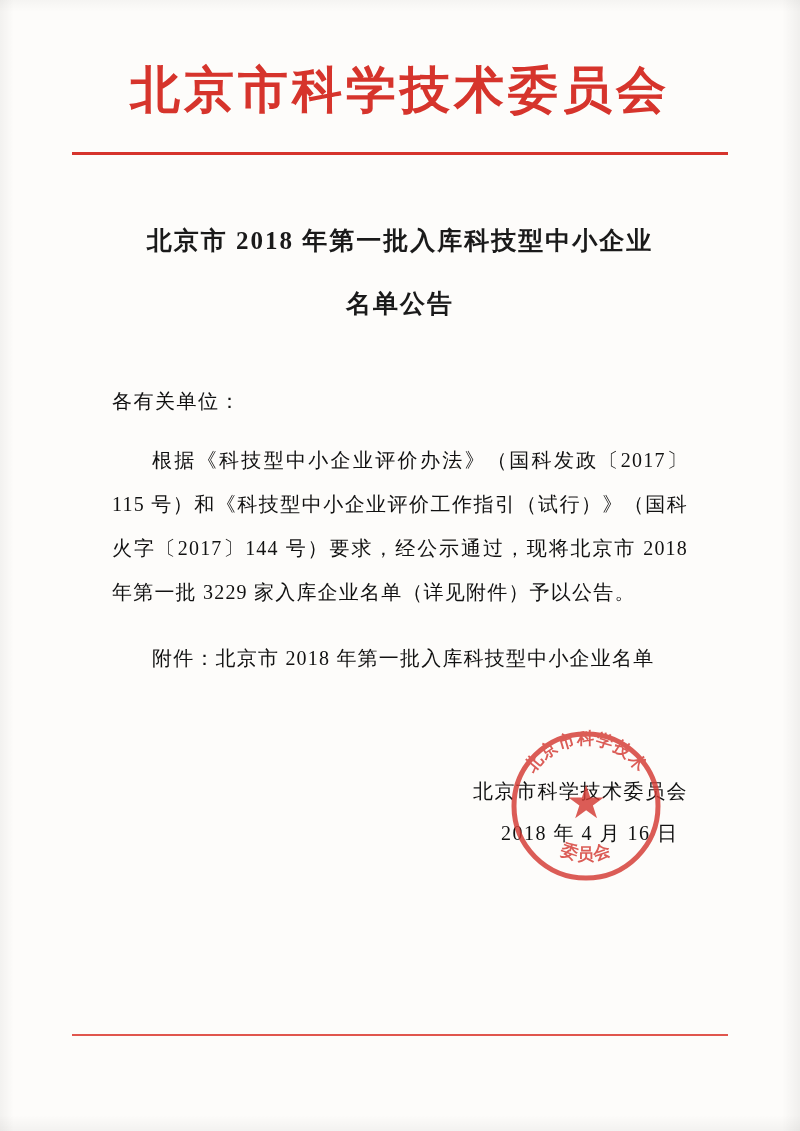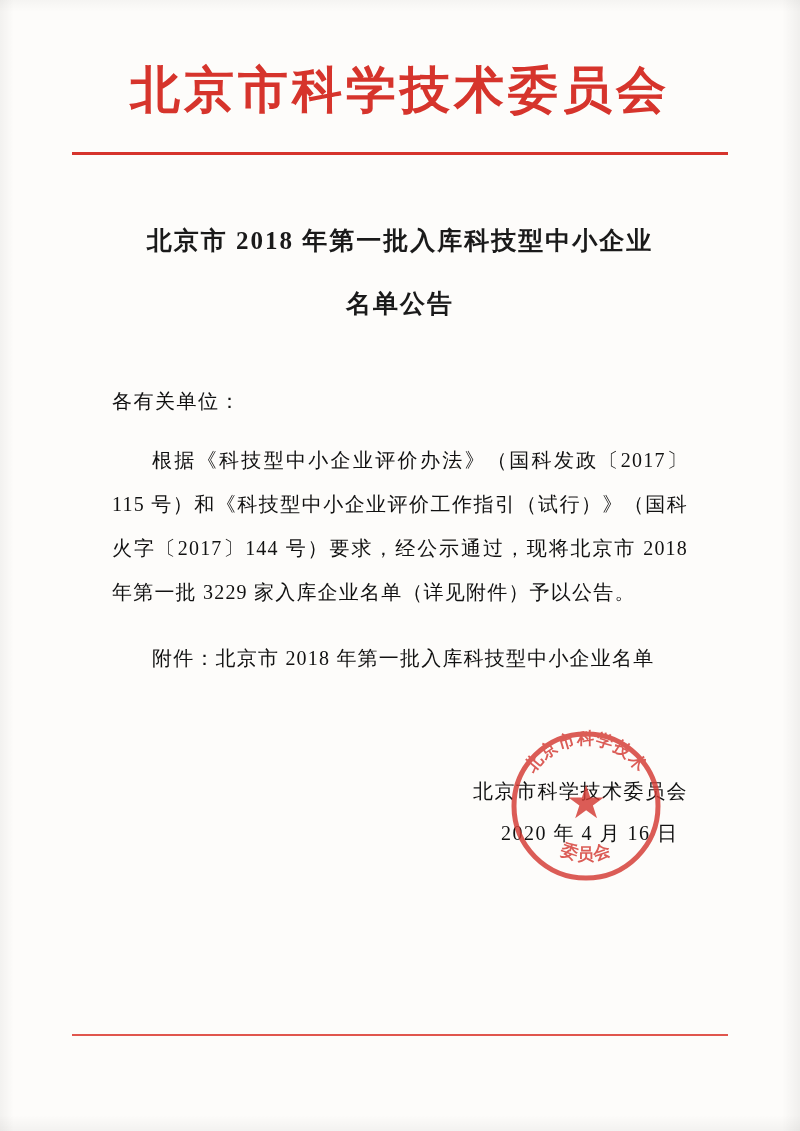--- a/index.html
+++ b/index.html
@@ -164,21 +164,21 @@
   </div>
 
   <div class="salutation">各有关单位：</div>
 
   <div class="body-text">根据《科技型中小企业评价办法》（国科发政〔2017〕115 号）和《科技型中小企业评价工作指引（试行）》（国科火字〔2017〕144 号）要求，经公示通过，现将北京市 2018 年第一批 3229 家入库企业名单（详见附件）予以公告。</div>
 
   <div class="attachment">附件：北京市 2018 年第一批入库科技型中小企业名单</div>
 
   <div class="signature">
     <span>北京市科学技术委员会</span>
-    <span class="date">2020 年 4 月 16 日</span>
+    <span class="date">2018 年 4 月 16 日</span>
   </div>
 
   <div class="seal">
     <svg width="176" height="176" viewBox="0 0 176 176" xmlns="http://www.w3.org/2000/svg">
       <defs>
         <path id="sealArcTop" d="M 26,88 A 62,62 0 0 1 150,88" fill="none"></path>
         <path id="sealArcBottom" d="M 34,88 A 54,54 0 0 0 142,88" fill="none"></path>
       </defs>
       <circle cx="88" cy="88" r="72" fill="none" stroke="#d43a33" stroke-width="5"></circle>
       <text class="seal-text">

